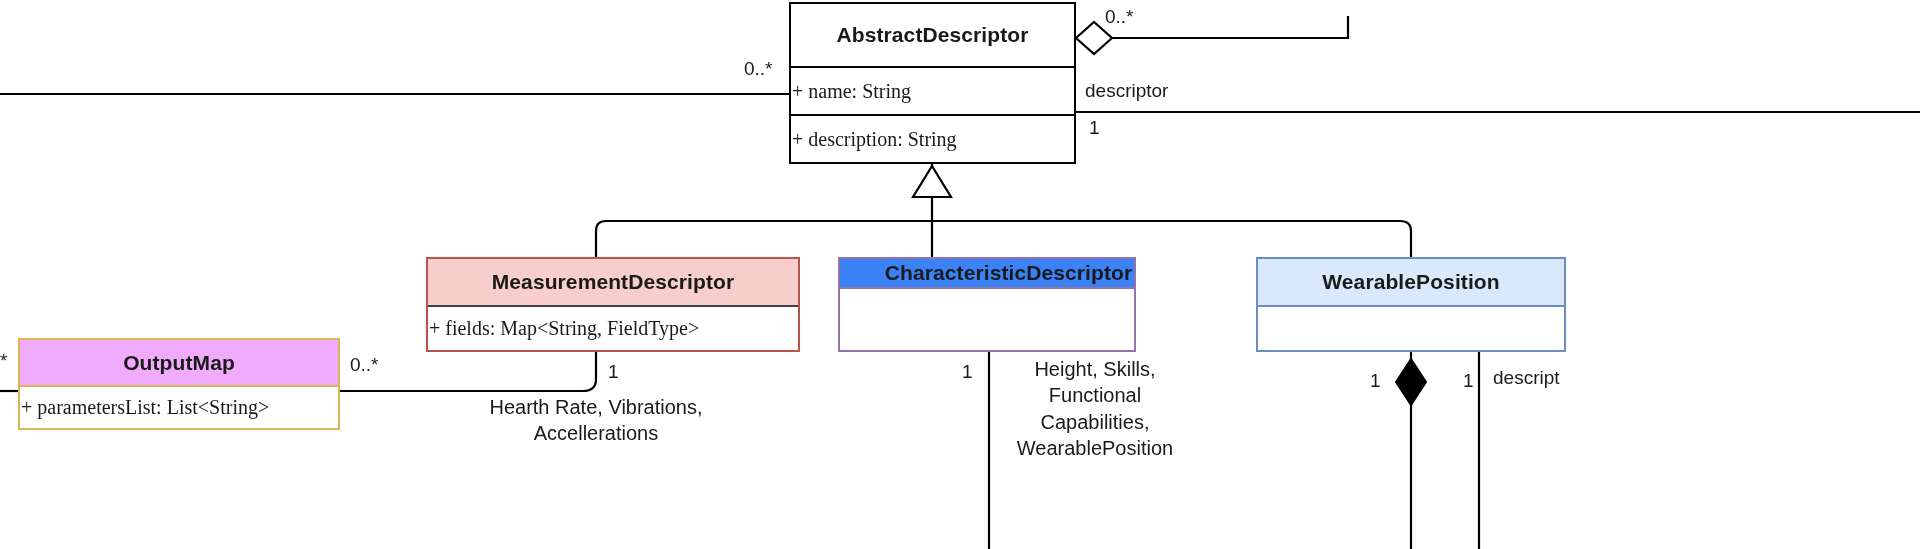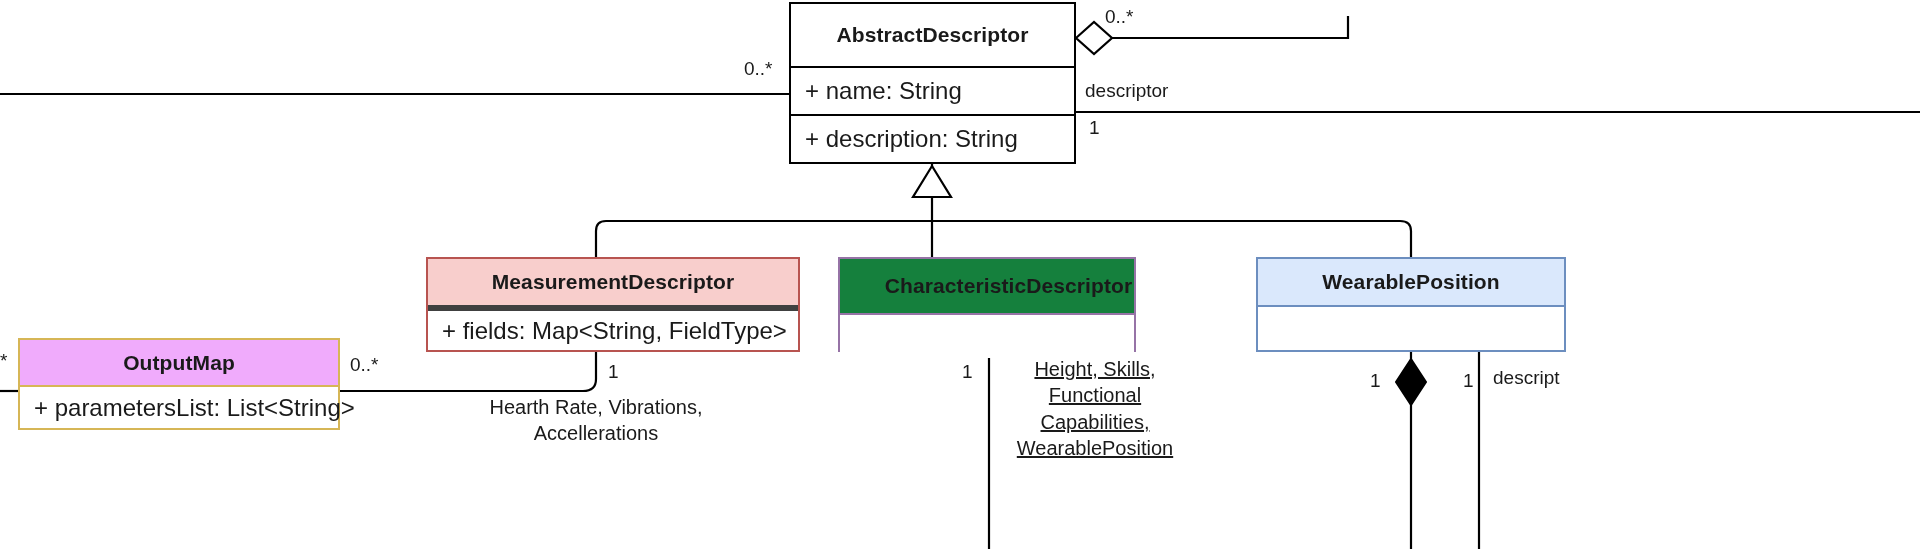--- a/index.html
+++ b/index.html
@@ -42,53 +42,54 @@
     font-weight: bold;
     font-size: 21px;
     letter-spacing: .1px;
     display: flex;
     align-items: center;
     justify-content: center;
     white-space: nowrap;
   }
   .uml-row {
     box-sizing: border-box;
-    font-size: 24px;
+    font-size: 20px;
     display: flex;
     align-items: center;
-    padding-left: 14px;
+    padding-left: 1px;
     white-space: nowrap;
     background: #ffffff;
+    font-family: Liberation Serif, serif;
   }
 
   
   #abstract-descriptor {
     left: 789px; top: -14px;
     width: 287px; height: 162px;
     border-color: #000;
   }
   #abstract-descriptor .uml-title { height: 62px; background: #fff; }
   #abstract-descriptor .uml-row { height: 48px; border-top: 2px solid #000; }
 
   
   #measurement-descriptor {
     left: 426px; top: 241px;
     width: 374px; height: 95px;
     border-color: #b85450;
   }
   #measurement-descriptor .uml-title { height: 46px; background: #f8cecc; }
-  #measurement-descriptor .uml-row { height: 45px; border-top: 6px solid #404040; }
+  #measurement-descriptor .uml-row { height: 45px; border-top: 2px solid #404040; }
 
   
   #characteristic-descriptor {
     left: 838px; top: 241px;
     width: 298px; height: 95px;
     border-color: #9673a6;
   }
-  #characteristic-descriptor .uml-title { height: 54px; background: #15803d; padding-left: 43px; }
+  #characteristic-descriptor .uml-title { height: 28px; background: #3b82f6; padding-left: 43px; }
   #characteristic-descriptor .uml-row { height: 45px; border-top: 2px solid #9673a6; }
 
   
   #state-descriptor {
     left: 1256px; top: 241px;
     width: 310px; height: 95px;
     border-color: #6c8ebf;
   }
   #state-descriptor .uml-title { height: 46px; background: #dae8fc; }
   #state-descriptor .uml-row { height: 45px; border-top: 2px solid #6c8ebf; }
@@ -213,18 +214,18 @@
 
   <div class="edge-label" style="left:1370px; top:355px;">1</div>
 
   <div class="edge-label" style="left:1463px; top:355px;">1</div>
 
   <div class="edge-label" style="left:1493px; top:352px;">descript</div>
 
   <div class="note-text" style="left:446px; top:378px; width:300px; white-space:pre-line;">Hearth Rate, Vibrations,
 Accellerations</div>
 
-  <div class="note-text" style="left:1000px; top:340px; width:190px; white-space:pre-line;text-decoration:underline;">Height, Skills,
+  <div class="note-text" style="left:1000px; top:340px; width:190px; white-space:pre-line;">Height, Skills,
 Functional
 Capabilities,
 WearablePosition</div>
 
 </div>
 
 </body></html>

